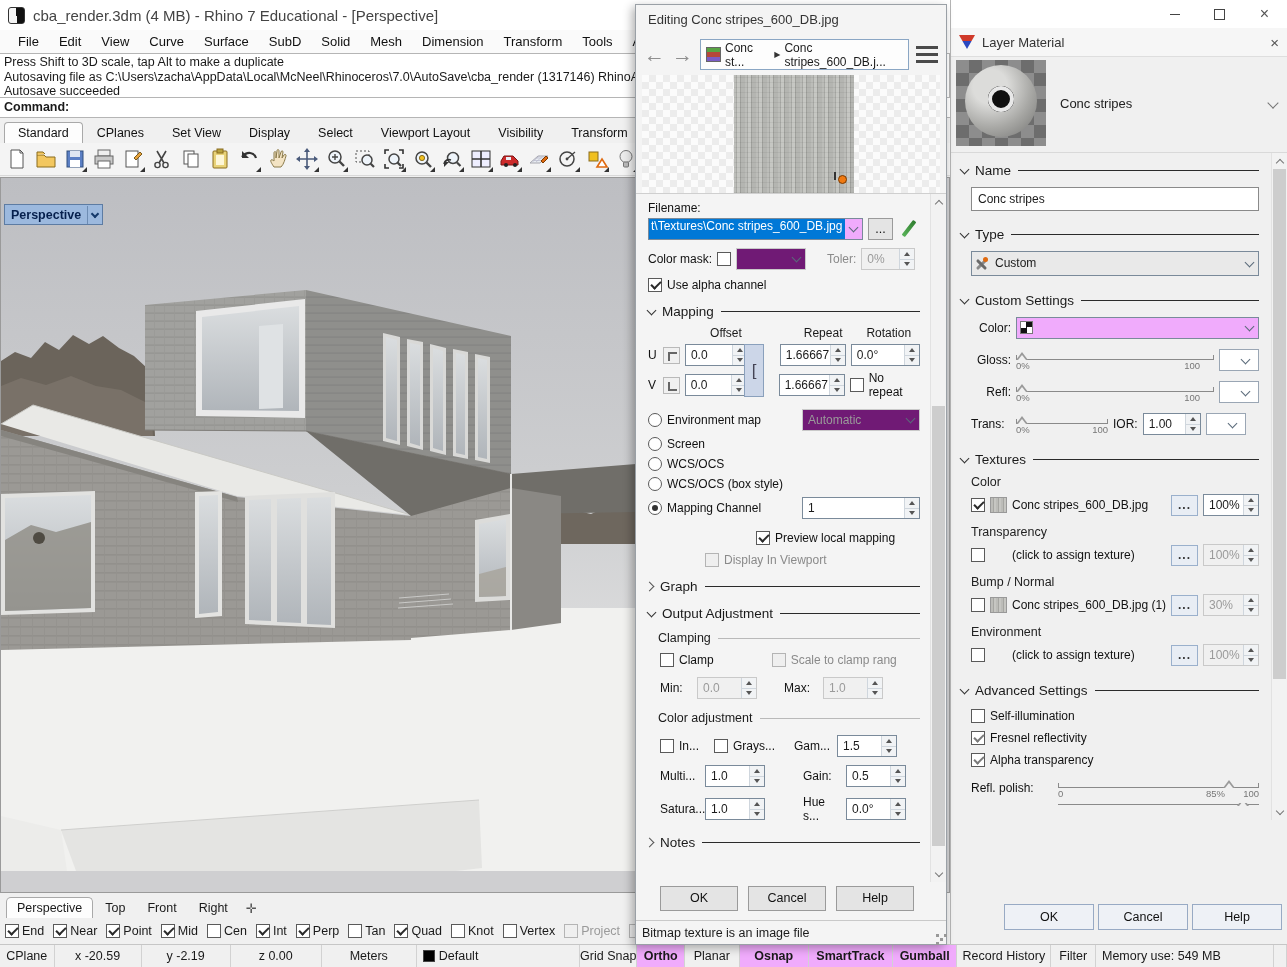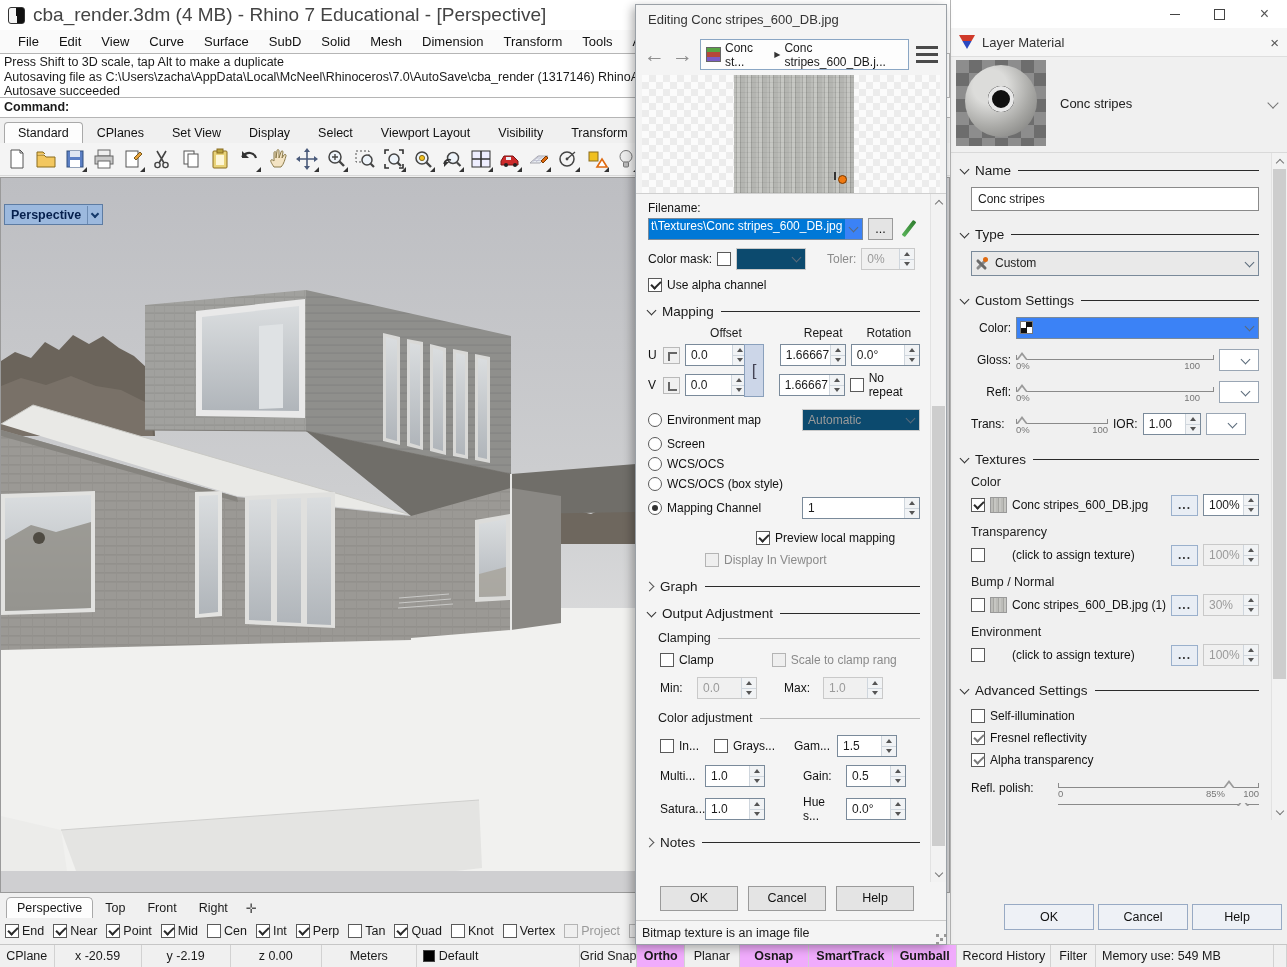--- a/index.html
+++ b/index.html
@@ -2,21 +2,21 @@
 <html><head>
 <meta charset="utf-8">
 <style>
   * { margin:0; padding:0; box-sizing:border-box; }
   html,body { width:1287px; height:967px; overflow:hidden; background:#f0f0f0;
     font-family:"Liberation Sans", sans-serif; font-size:12px; color:#1a1a1a; }
 
   
   #titlebar { position:absolute; left:0; top:0; width:1287px; height:30px; background:#ffffff; display:flex; align-items:center; padding-left:8px; gap:8px; }
   #rhino-logo { width:17px; height:17px; border-radius:3px; background:conic-gradient(#111 0 50%, #f5f5f5 50% 100%); border:1px solid #333; }
-  #title-text { font-size:19px; color:#444; }
+  #title-text { font-size:15px; color:#444; }
   #menubar { position:absolute; left:0; top:30px; width:1287px; height:23px; background:#fafafa; display:flex; align-items:center; padding-left:8px; gap:0; }
   #menubar .mi { padding:3px 10px; font-size:13px; color:#111; }
   #cmdhist { position:absolute; left:0; top:53px; width:950px; height:45px; background:#fff; border:1px solid #b5b5b5; border-left:none; padding:1px 4px; line-height:14.5px; font-size:12.5px; overflow:hidden; white-space:nowrap; }
   #cmdline { position:absolute; left:0; top:98px; width:950px; height:20px; background:#fff; border-bottom:1px solid #b5b5b5; padding:2px 4px; font-weight:bold; font-size:12.5px; }
   #tabsrow { position:absolute; left:0; top:120px; width:950px; height:23px; background:#f0f0f0; display:flex; align-items:flex-end; padding-left:4px; }
   .ttab { padding:3px 13px; font-size:12.5px; color:#111; border:1px solid transparent; border-bottom:none; border-radius:4px 4px 0 0; }
   .ttab.active { background:#fdfdfd; border-color:#a9a9a9; }
   #iconsrow { position:absolute; left:0; top:143px; width:950px; height:33px; background:#f4f4f4; border-bottom:1px solid #d9d9d9; display:flex; align-items:center; padding-left:4px; gap:3px; }
   .ticon { position:relative; width:26px; height:28px; display:flex; align-items:center; justify-content:center; }
   .ticon .fly { position:absolute; right:1px; bottom:1px; width:0; height:0; border-left:5px solid transparent; border-bottom:5px solid #333; }
@@ -40,25 +40,25 @@
   .rb.on::after { content:""; position:absolute; left:3px; top:3px; width:6px; height:6px; border-radius:50%; background:#333; }
   .spin { display:inline-flex; align-items:stretch; background:#fff; border:1px solid #7a8a9a; height:22px; }
   .spin .v { flex:1; padding:3px 5px; font-size:12px; overflow:hidden; white-space:nowrap; }
   .spin .ar { width:15px; display:flex; flex-direction:column; }
   .spin .ar i { flex:1; background:#f1f3f5; border-left:1px solid #cfd6dd; display:flex; align-items:center; justify-content:center; }
   .spin .ar i:first-child { border-bottom:1px solid #cfd6dd; }
   .spin .ar i.u::after { content:""; border-left:3px solid transparent; border-right:3px solid transparent; border-bottom:4px solid #555; }
   .spin .ar i.d::after { content:""; border-left:3px solid transparent; border-right:3px solid transparent; border-top:4px solid #555; }
   .spin.dis { background:#f0f0f0; border-color:#c9c9c9; }
   .spin.dis .v { color:#9a9a9a; }
-  .combo { display:inline-flex; align-items:stretch; background:#3b82f6; border:1px solid #7a8a9a; height:22px; }
+  .combo { display:inline-flex; align-items:stretch; background:#f0abfc; border:1px solid #7a8a9a; height:22px; }
   .combo .v { flex:1; padding:3px 5px; overflow:hidden; white-space:nowrap; }
   .combo .dd { width:17px; display:flex; align-items:center; justify-content:center; }
   .combo .dd::after { content:""; width:6px; height:6px; border-right:1.6px solid #5a6a7a; border-bottom:1.6px solid #5a6a7a; transform:rotate(45deg); margin-top:-3px; }
-  .combo.dis { background:#0c4a6e; border-color:#c9c9c9; }
+  .combo.dis { background:#701a75; border-color:#c9c9c9; }
   .combo.dis .v { color:#9a9a9a; }
   .btn3d { display:inline-flex; align-items:center; justify-content:center; background:#e4e4e4; border:1px solid #9a9a9a; font-size:12.5px; color:#111; }
   .sect { display:flex; align-items:center; gap:7px; font-size:13.5px; color:#1a1a1a; }
   .sect .ln { flex:1; border-top:1px solid #2a2a2a; }
   .sect .ln.lt { border-top-color:#b9b9b9; }
   .cvd { width:7px; height:7px; border-right:1.8px solid #333; border-bottom:1.8px solid #333; transform:rotate(45deg); margin-top:-3px; flex:0 0 auto; }
   .cvr { width:7px; height:7px; border-right:1.8px solid #555; border-bottom:1.8px solid #555; transform:rotate(-45deg); margin-left:-2px; flex:0 0 auto; }
   .slid { position:relative; height:18px; }
   .slid .tr { position:absolute; left:0; right:0; top:8px; border-top:1px solid #8a8a8a; }
   .slid .tkL { position:absolute; left:0; top:4px; width:1px; height:5px; background:#8a8a8a; }

